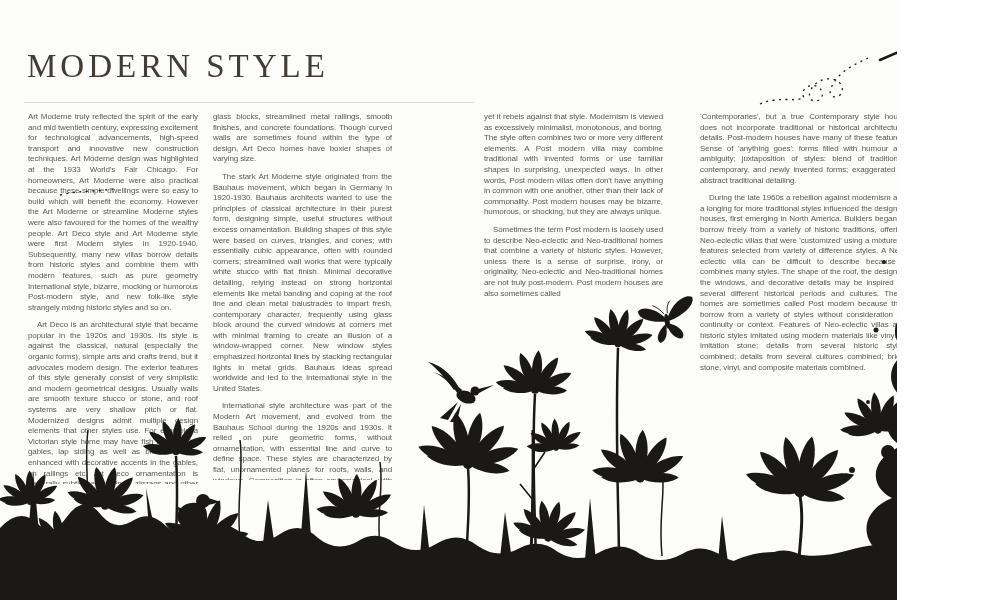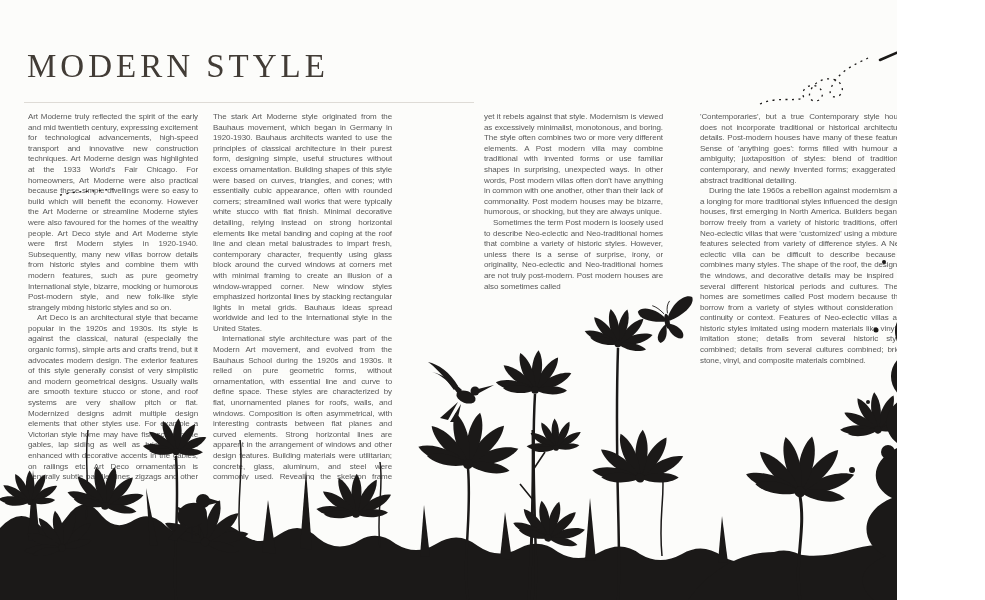--- a/index.html
+++ b/index.html
@@ -19,21 +19,21 @@
     position:absolute; left:24px; top:102px; width:450px; height:1px;
     background:#deDBd6; background:#dedbd6;
   }
   .col {
     position:absolute; top:112px;
     text-align:justify; color:#595959;
     font-size:8px; line-height:10.6px; letter-spacing:-0.1px;
     overflow:hidden;
   }
   .col p { margin:0; }
-  .col p + p { text-indent:9px; }
+  .col p + p { text-indent:9px;margin-top:7px; }
   #col1 { left:28px;  width:170px; height:372px; }
   #col2 { left:213px; width:179px; height:368px; }
   #col3 { left:484px; width:179px; height:242px; }
   #col4 { left:700px; width:206px; height:312px; }
   .art-overlay {
     position:absolute; inset:0; pointer-events:none;
   }
   .silhouette { fill:#1b1918; }
   .stroke-only { fill:none; stroke:#1b1918; }
 </style>
@@ -44,20 +44,21 @@
 
   <h1 class="page-title">MODERN STYLE</h1>
   <div class="title-rule"></div>
 
   <div class="col" id="col1">
     <p>Art Moderne truly reflected the spirit of the early and mid twentieth century, expressing excitement for technological advancements, high-speed transport and innovative new construction techniques. Art Moderne design was highlighted at the 1933 World's Fair Chicago. For homeowners, Art Moderne were also practical because these simple dwellings were so easy to build which will benefit the economy. However the Art Moderne or streamline Moderne styles were also favoured for the homes of the wealthy people. Art Deco style and Art Moderne style were first Modern styles in 1920-1940. Subsequently, many new villas borrow details from historic styles and combine them with modern features, such as pure geometry International style, bizarre, mocking or humorous Post-modern style, and new folk-like style strangely mixing historic styles and so on.</p>
     <p>Art Deco is an architectural style that became popular in the 1920s and 1930s. Its style is against the classical, natural (especially the organic forms), simple arts and crafts trend, but it advocates modern design. The exterior features of this style generally consist of very simplistic and modern geometrical designs. Usually walls are smooth texture stucco or stone, and roof systems are very shallow pitch or flat. Modernized designs admit multiple design elements that other styles use. For example a Victorian style home may have fish scale in the gables, lap siding as well as brick or stone enhanced with decorative accents in the gables, on railings etc. Art Deco ornamentation is generally subtle parallel lines, zigzags and other simple shapes, but rarely used in excess. Other common features are</p>
   </div>
 
   <div class="col" id="col2">
+    <p>glass blocks, streamlined metal railings, smooth finishes, and concrete foundations. Though curved walls are sometimes found within the type of design, Art Deco homes have boxier shapes of varying size.</p>
     <p>The stark Art Moderne style originated from the Bauhaus movement, which began in Germany in 1920-1930. Bauhaus architects wanted to use the principles of classical architecture in their purest form, designing simple, useful structures without excess ornamentation. Building shapes of this style were based on curves, triangles, and cones; with essentially cubic appearance, often with rounded corners; streamlined wall works that were typically white stucco with flat finish. Minimal decorative detailing, relying instead on strong horizontal elements like metal banding and coping at the roof line and clean metal balustrades to impart fresh, contemporary character, frequently using glass block around the curved windows at corners met with minimal framing to create an illusion of a window-wrapped corner. New window styles emphasized horizontal lines by stacking rectangular lights in metal grids. Bauhaus ideas spread worldwide and led to the International style in the United States.</p>
     <p>International style architecture was part of the Modern Art movement, and evolved from the Bauhaus School during the 1920s and 1930s. It relied on pure geometric forms, without ornamentation, with essential line and curve to define space. These styles are characterized by flat, unornamented planes for roofs, walls, and windows. Composition is often asymmetrical, with interesting contrasts between flat planes and curved elements. Strong horizontal lines are apparent in the arrangement of windows and other design features. Building materials were utilitarian; concrete, glass, aluminum, and steel were commonly used. Revealing the skeleton frame construction was occasionally an integral part of the design. Windows were often metal framed casements arranged in horizontal bands.</p>
 
   </div>
 
   <div class="col" id="col3">
     <p>yet it rebels against that style. Modernism is viewed as excessively minimalist, monotonous, and boring. The style often combines two or more very different elements. A Post modern villa may combine traditional with invented forms or use familiar shapes in surprising, unexpected ways. In other words, Post modern villas often don't have anything in common with one another, other than their lack of commonality. Post modern houses may be bizarre, humorous, or shocking, but they are always unique.</p>
     <p>Sometimes the term Post modern is loosely used to describe Neo-eclectic and Neo-traditional homes that combine a variety of historic styles. However, unless there is a sense of surprise, irony, or originality, Neo-eclectic and Neo-traditional homes are not truly post-modern. Post modern houses are also sometimes called</p>
   </div>
 

